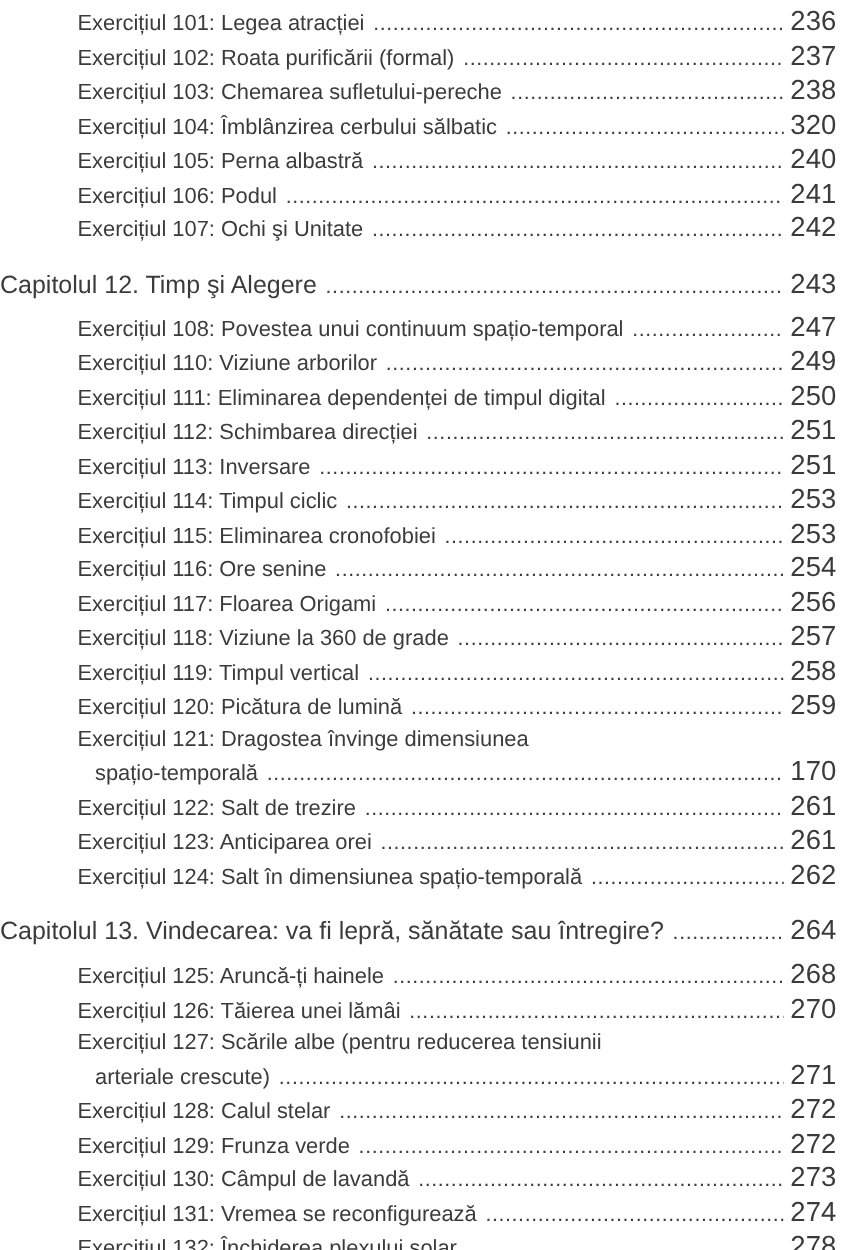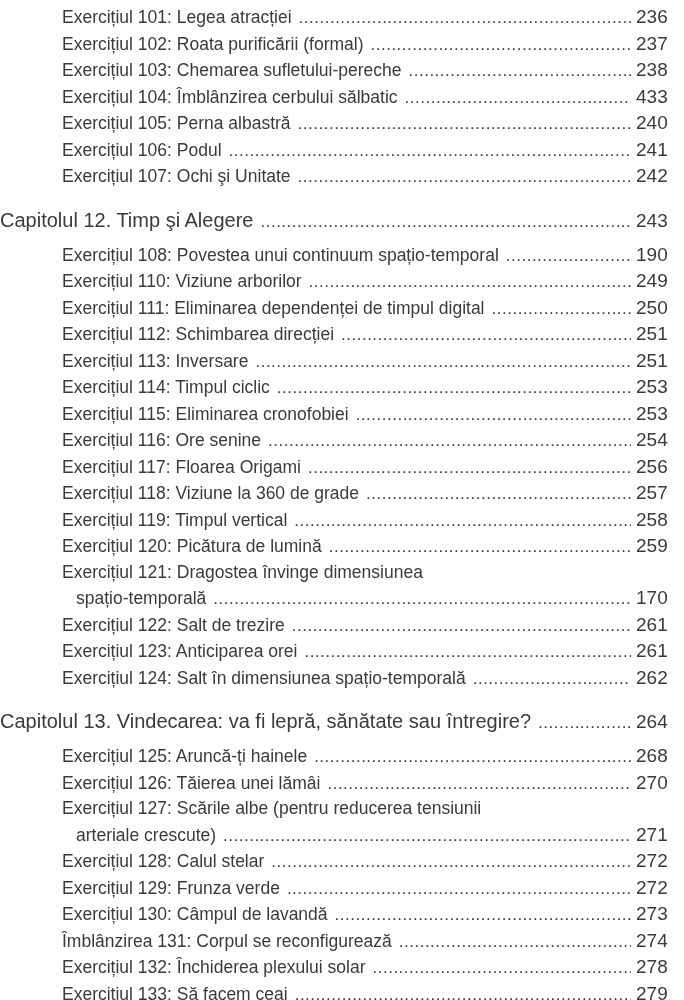--- a/index.html
+++ b/index.html
@@ -55,21 +55,21 @@
     font-size: 17px;
     letter-spacing: 0.5px;
     color: #3b3b3b;
   }
   .dots::after {
     content: "....................................................................................................................................................................";
   }
   .page {
     flex: 0 0 auto;
     min-width: 33px;
-    font-size: 19px;
+    font-size: 22px;
   }
 </style>
 </head>
 <body>
 
 <div class="toc">
   <div class="row exercise">
     <div class="line line1">
       <span class="label">Exercițiul 101: Legea atracției</span>
       <span class="dots"></span>
@@ -93,21 +93,21 @@
       <span class="dots"></span>
       <span class="page">238</span>
     </div>
 
   </div>
 
   <div class="row exercise">
     <div class="line line1">
       <span class="label">Exercițiul 104: Îmblânzirea cerbului sălbatic</span>
       <span class="dots"></span>
-      <span class="page">433</span>
+      <span class="page">320</span>
     </div>
 
   </div>
 
   <div class="row exercise">
     <div class="line line1">
       <span class="label">Exercițiul 105: Perna albastră</span>
       <span class="dots"></span>
       <span class="page">240</span>
     </div>
@@ -138,21 +138,21 @@
       <span class="dots"></span>
       <span class="page">243</span>
     </div>
 
   </div>
 
   <div class="row exercise">
     <div class="line line1">
       <span class="label">Exercițiul 108: Povestea unui continuum spațio-temporal</span>
       <span class="dots"></span>
-      <span class="page">190</span>
+      <span class="page">247</span>
     </div>
 
   </div>
 
 
   <div class="row exercise">
     <div class="line line1">
       <span class="label">Exercițiul 110: Viziune arborilor</span>
       <span class="dots"></span>
       <span class="page">249</span>
@@ -350,21 +350,21 @@
     <div class="line line1">
       <span class="label">Exercițiul 130: Câmpul de lavandă</span>
       <span class="dots"></span>
       <span class="page">273</span>
     </div>
 
   </div>
 
   <div class="row exercise">
     <div class="line line1">
-      <span class="label">Îmblânzirea 131: Corpul se reconfigurează</span>
+      <span class="label">Exercițiul 131: Vremea se reconfigurează</span>
       <span class="dots"></span>
       <span class="page">274</span>
     </div>
 
   </div>
 
   <div class="row exercise">
     <div class="line line1">
       <span class="label">Exercițiul 132: Închiderea plexului solar</span>
       <span class="dots"></span>

